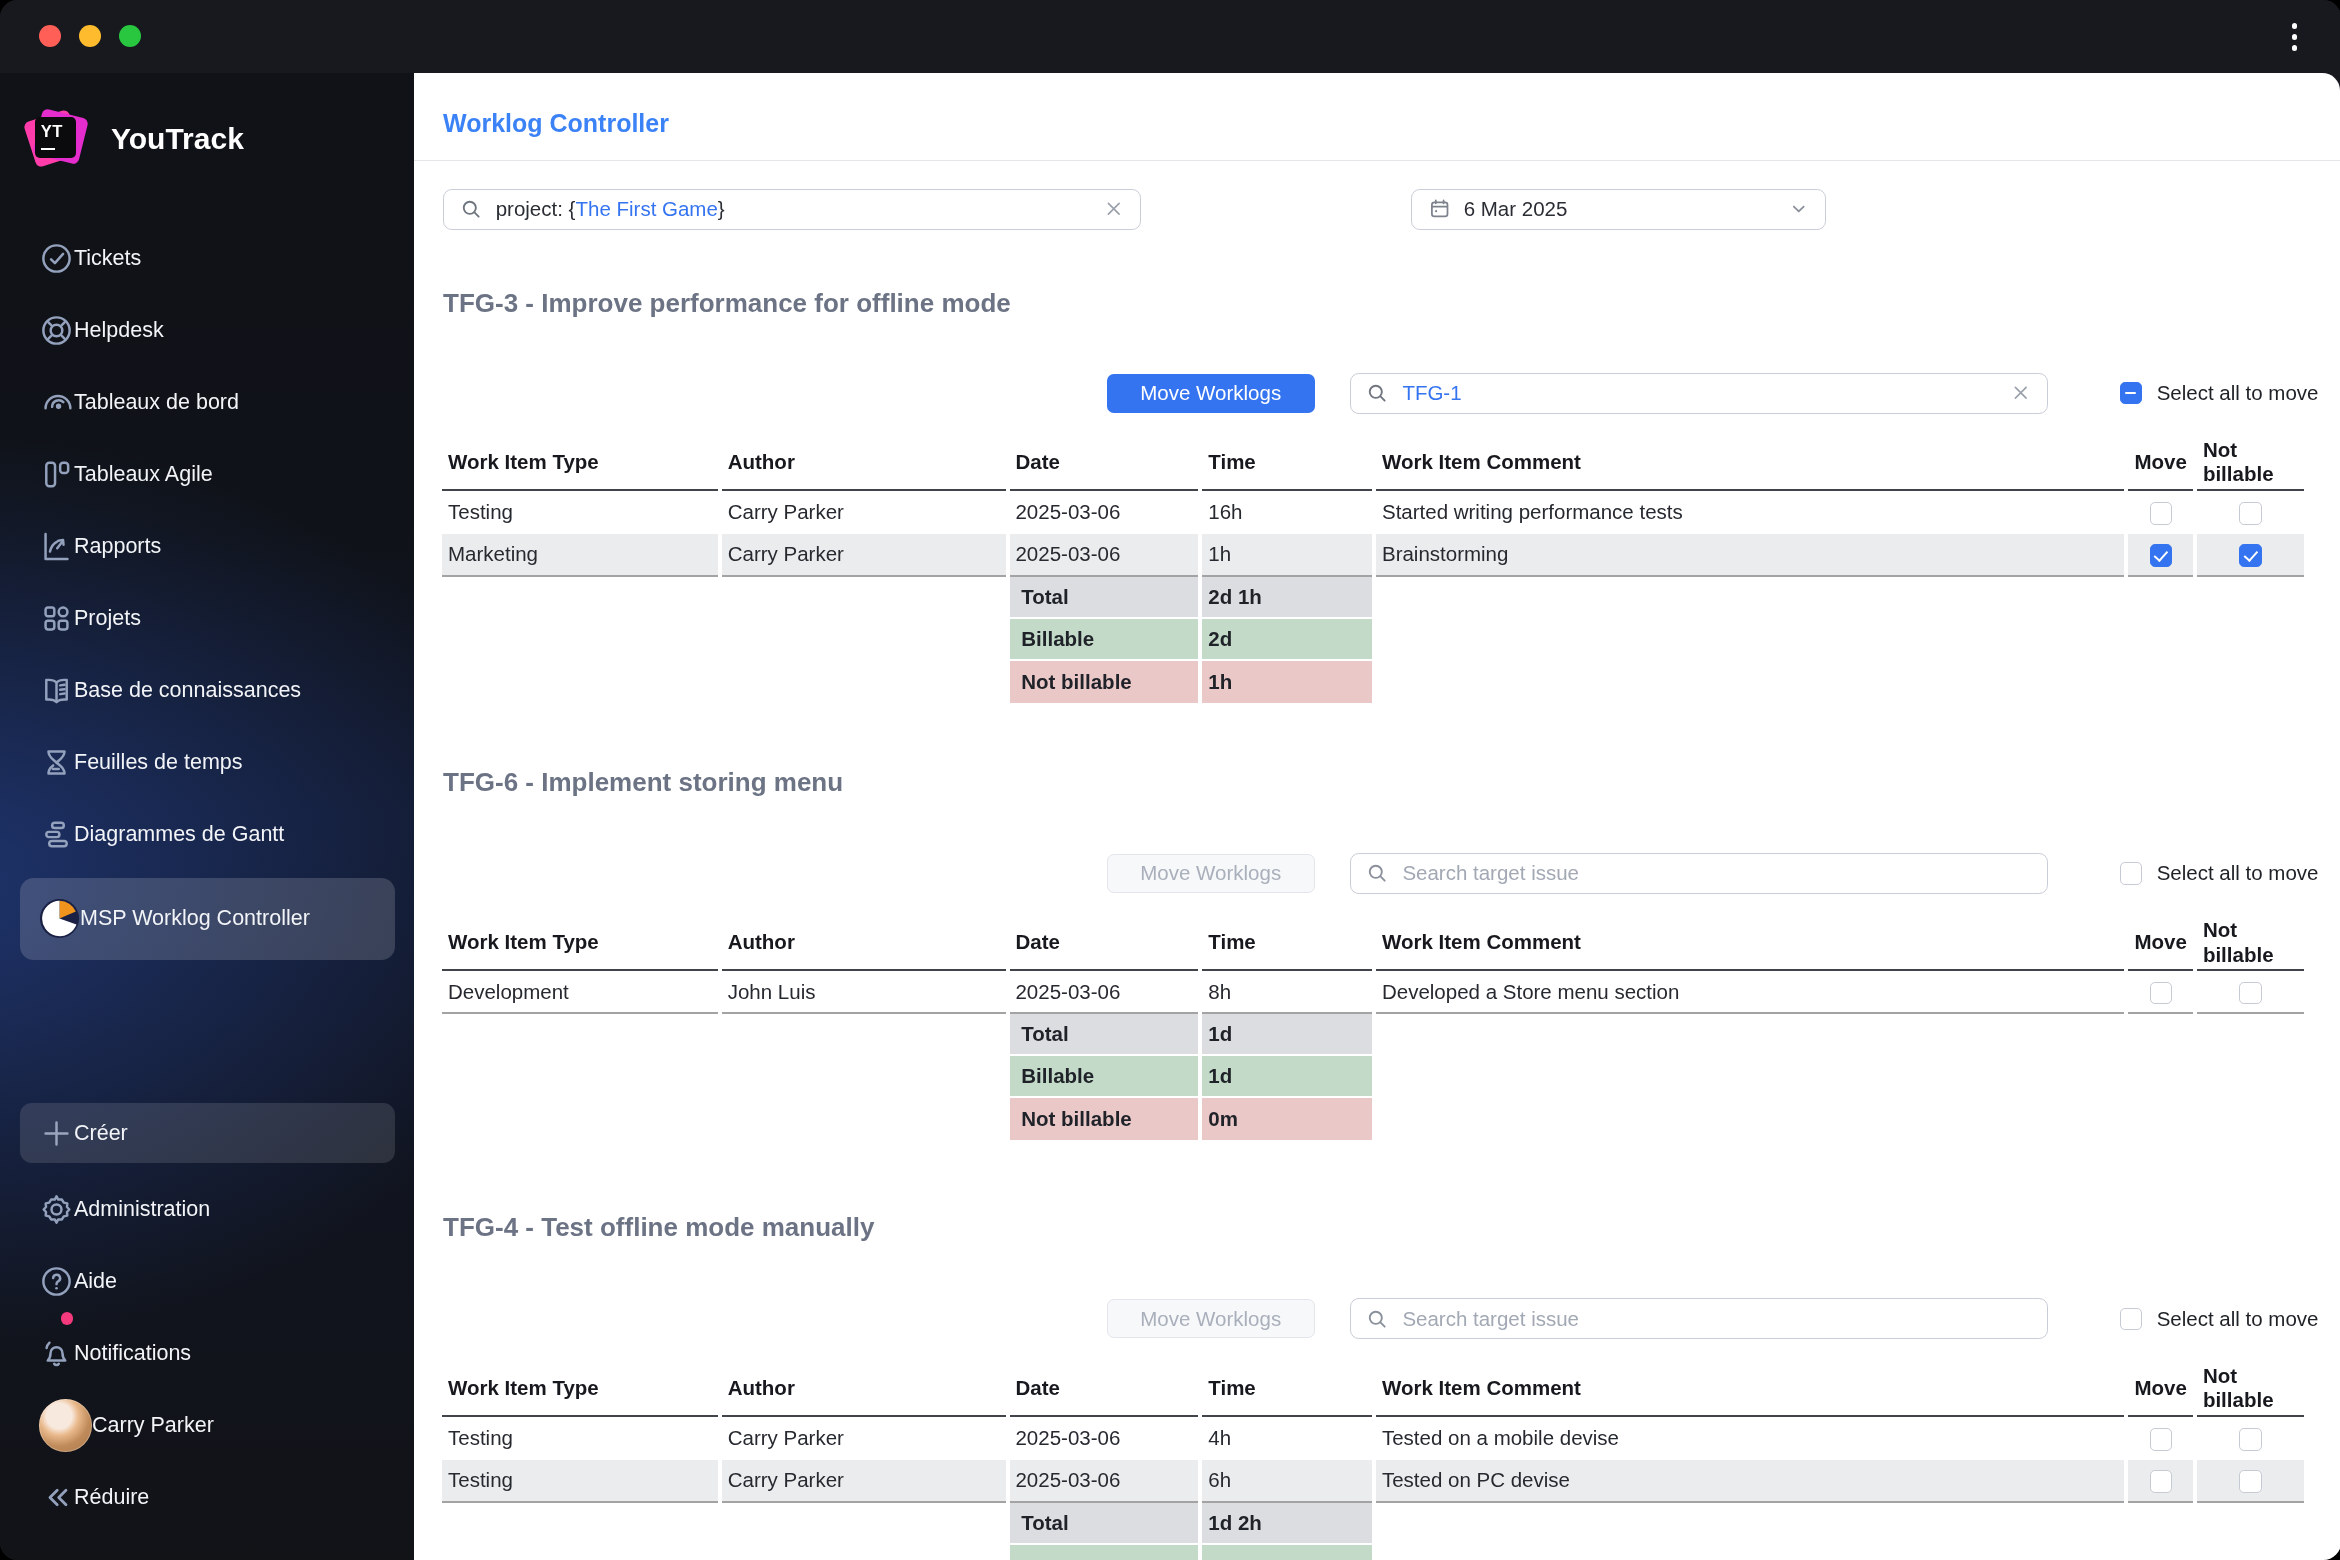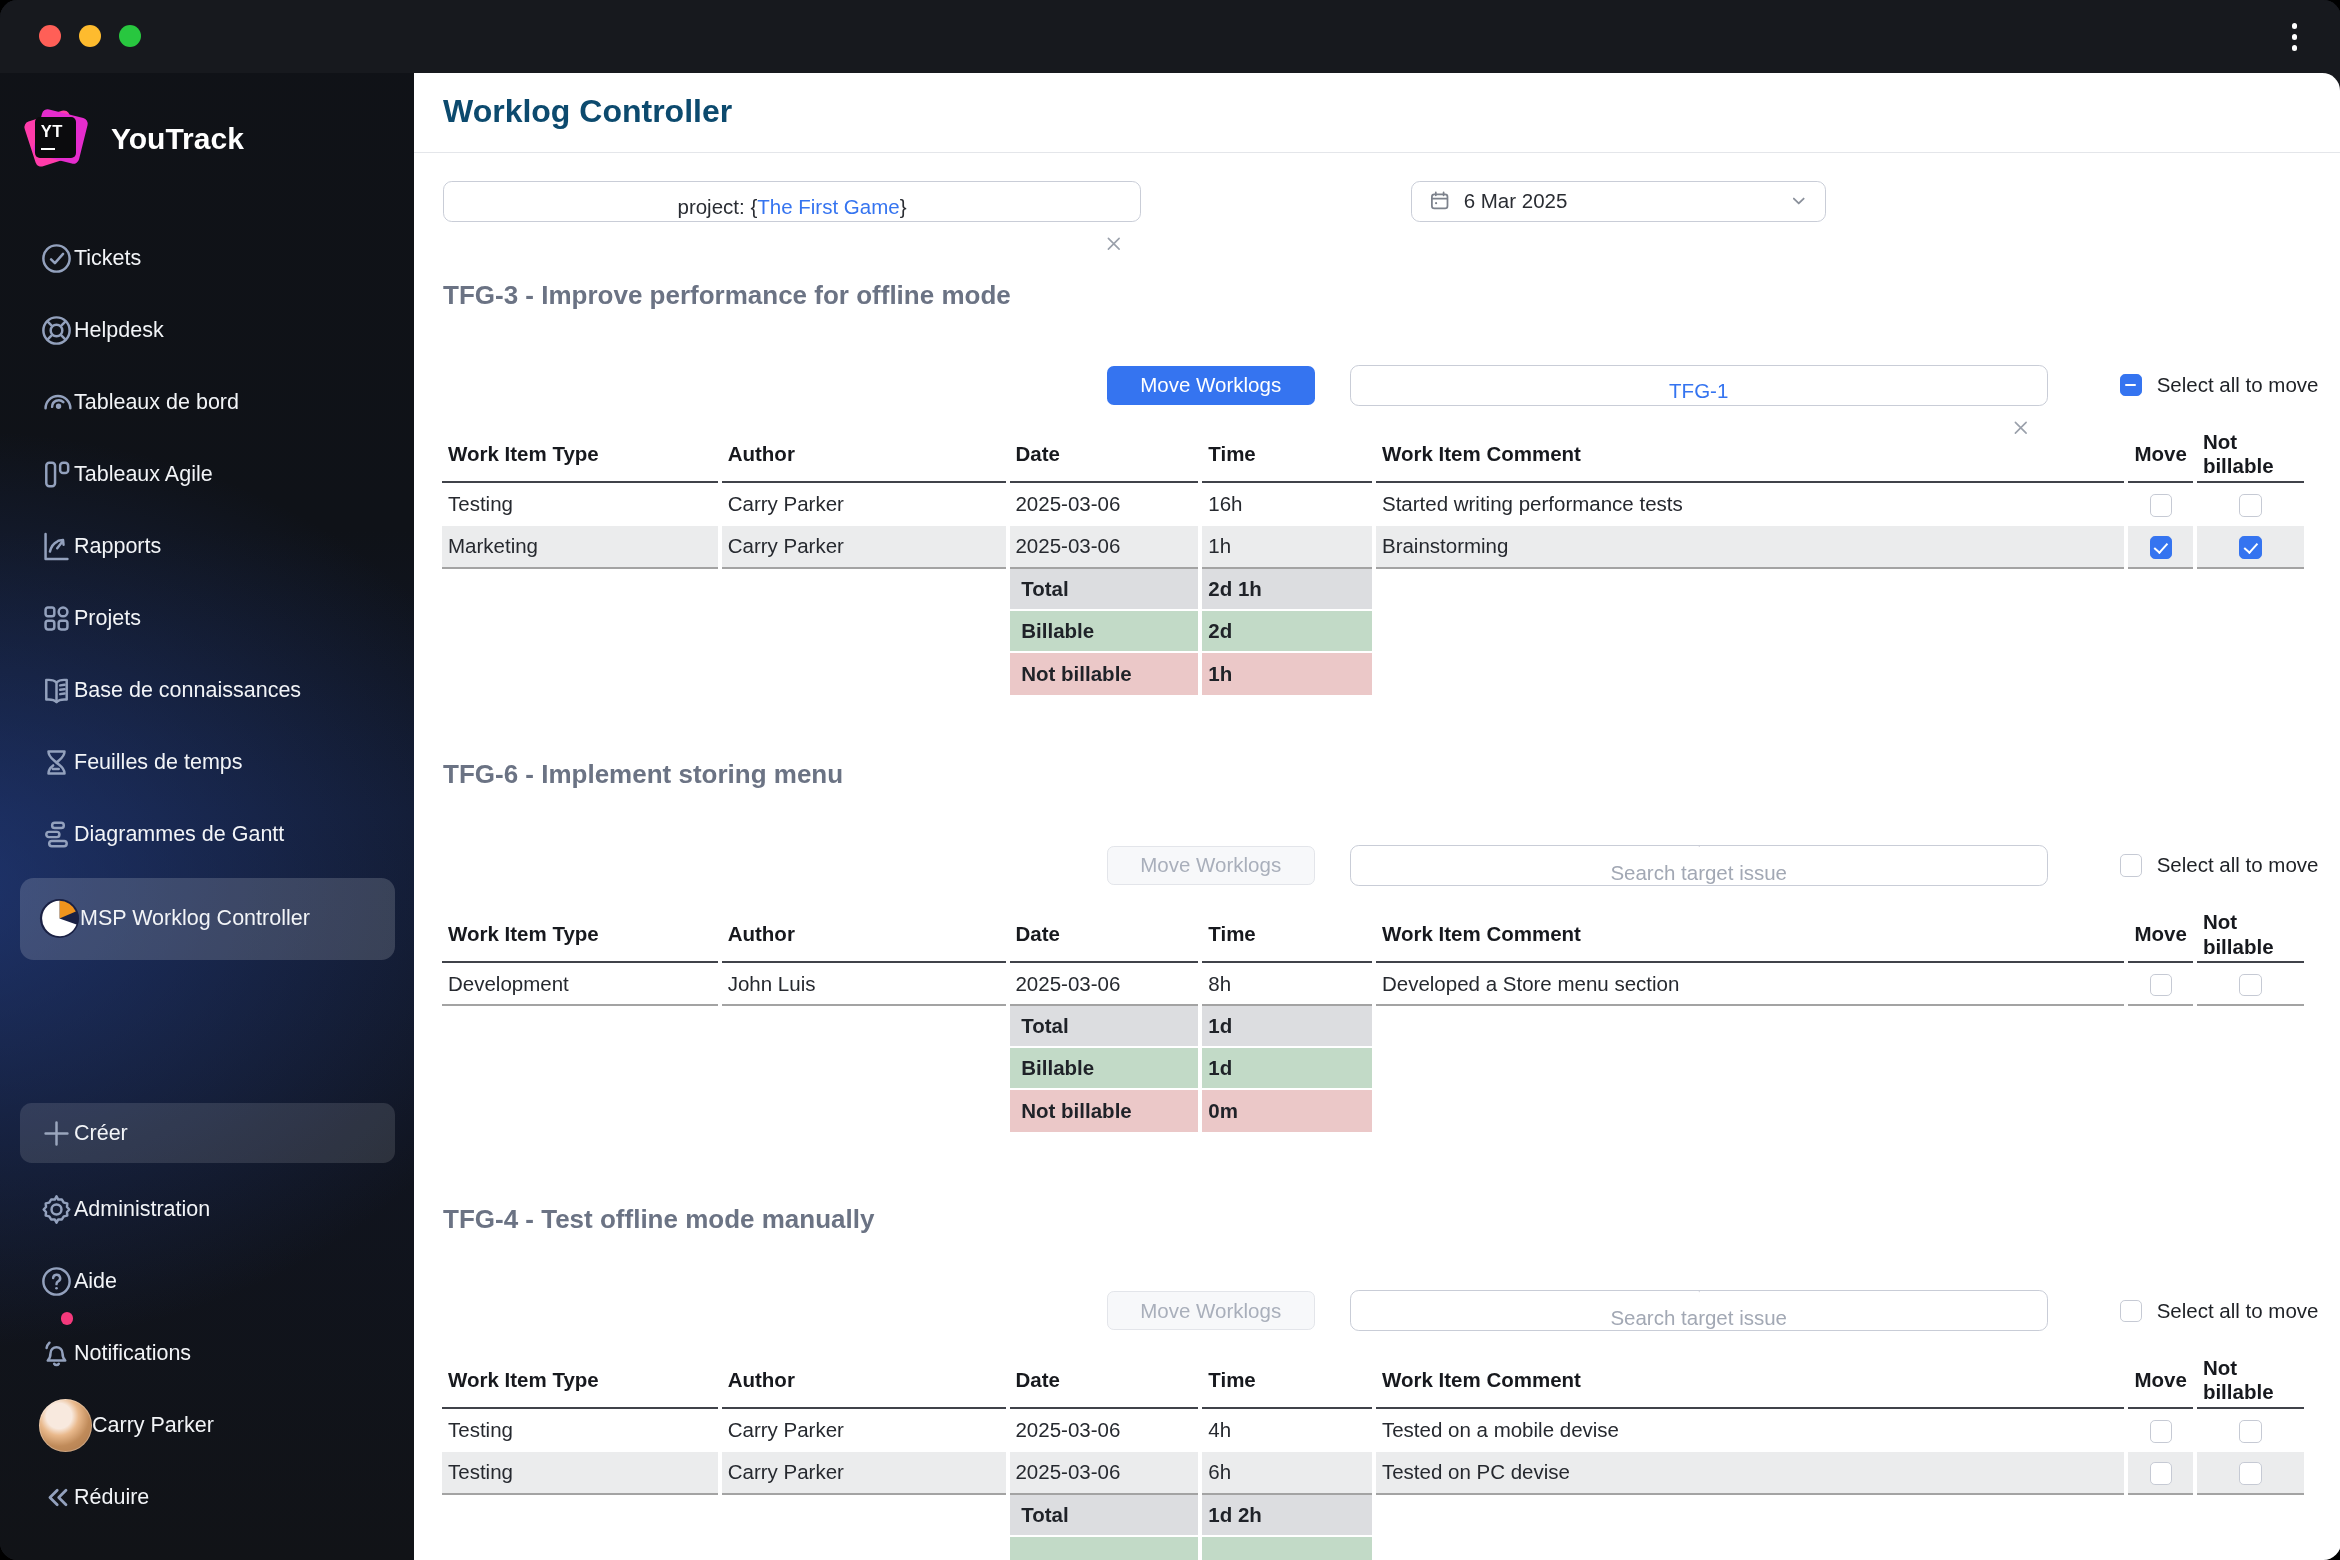--- a/index.html
+++ b/index.html
@@ -34,24 +34,24 @@
   .nav-item .lbl{font-size:21.5px;color:#f2f4f7;}
   .nav-item.sel{background:rgba(255,255,255,.16);border-radius:13.7px;margin:7.8px 19.5px;padding-left:19.5px;height:82px;}
   .nav svg{flex:0 0 auto;}
   .footer-nav{position:absolute;left:0;bottom:27px;width:100%;}
   .creer{background:rgba(255,255,255,.12);border-radius:11.7px;margin:0 19.5px 9.8px 19.5px;padding-left:19.5px;height:60px;}
   .avatar{width:53px;height:53px;border-radius:50%;background:radial-gradient(circle at 38% 32%,#f8e9de 0 26%,#e9b98c 40%,#c08b5a 62%,#a9764b 100%);box-shadow:inset 0 0 0 1px rgba(255,255,255,.25);}
   .badge-dot{position:absolute;width:12.7px;height:12.7px;border-radius:50%;background:#f4397c;margin-left:21.5px;margin-top:-23.4px;}
 
   
   .content{position:absolute;left:414px;top:73px;width:1926px;height:1487px;background:#fff;border-top-right-radius:17.6px;overflow:hidden;box-sizing:border-box;padding:0 21.5px 0 29px;}
-  .page-title{margin-top:20px;font-size:32px;font-weight:700;color:#0c4a6e;}
+  .page-title{margin-top:36px;font-size:25px;font-weight:700;color:#3b82f6;}
   .divider{height:1px;background:#e4e6ea;margin:21.5px -21.5px 0 -29px;}
   .filter-row{display:flex;margin-top:28px;align-items:center;}
-  .search-box{display:flex;align-items:center;gap:13.7px;height:41px;border:1px solid #c9cdd7;border-radius:8.8px;background:#fff;box-sizing:border-box;padding:0 15.6px;flex-direction:column;}
+  .search-box{display:flex;align-items:center;gap:13.7px;height:41px;border:1px solid #c9cdd7;border-radius:8.8px;background:#fff;box-sizing:border-box;padding:0 15.6px;}
   .search-box .txt{font-size:20.5px;color:#2a2d33;white-space:nowrap;}
   .search-box .hl{color:#3574f0;}
   .search-box .ph{color:#a2a8b4;}
   .search-box .clear{margin-left:auto;cursor:pointer;display:flex;}
   .proj-search{width:698px;}
   .datepicker{margin-left:270px;width:415px;display:flex;align-items:center;gap:12.7px;height:41px;border:1px solid #c9cdd7;border-radius:8.8px;box-sizing:border-box;padding:0 15.6px;cursor:pointer;}
   .datepicker .txt{font-size:20.5px;color:#2a2d33;}
   .datepicker .chev{margin-left:auto;display:flex;}
 
   .section-title{font-size:26px;font-weight:700;color:#6b7384;}

